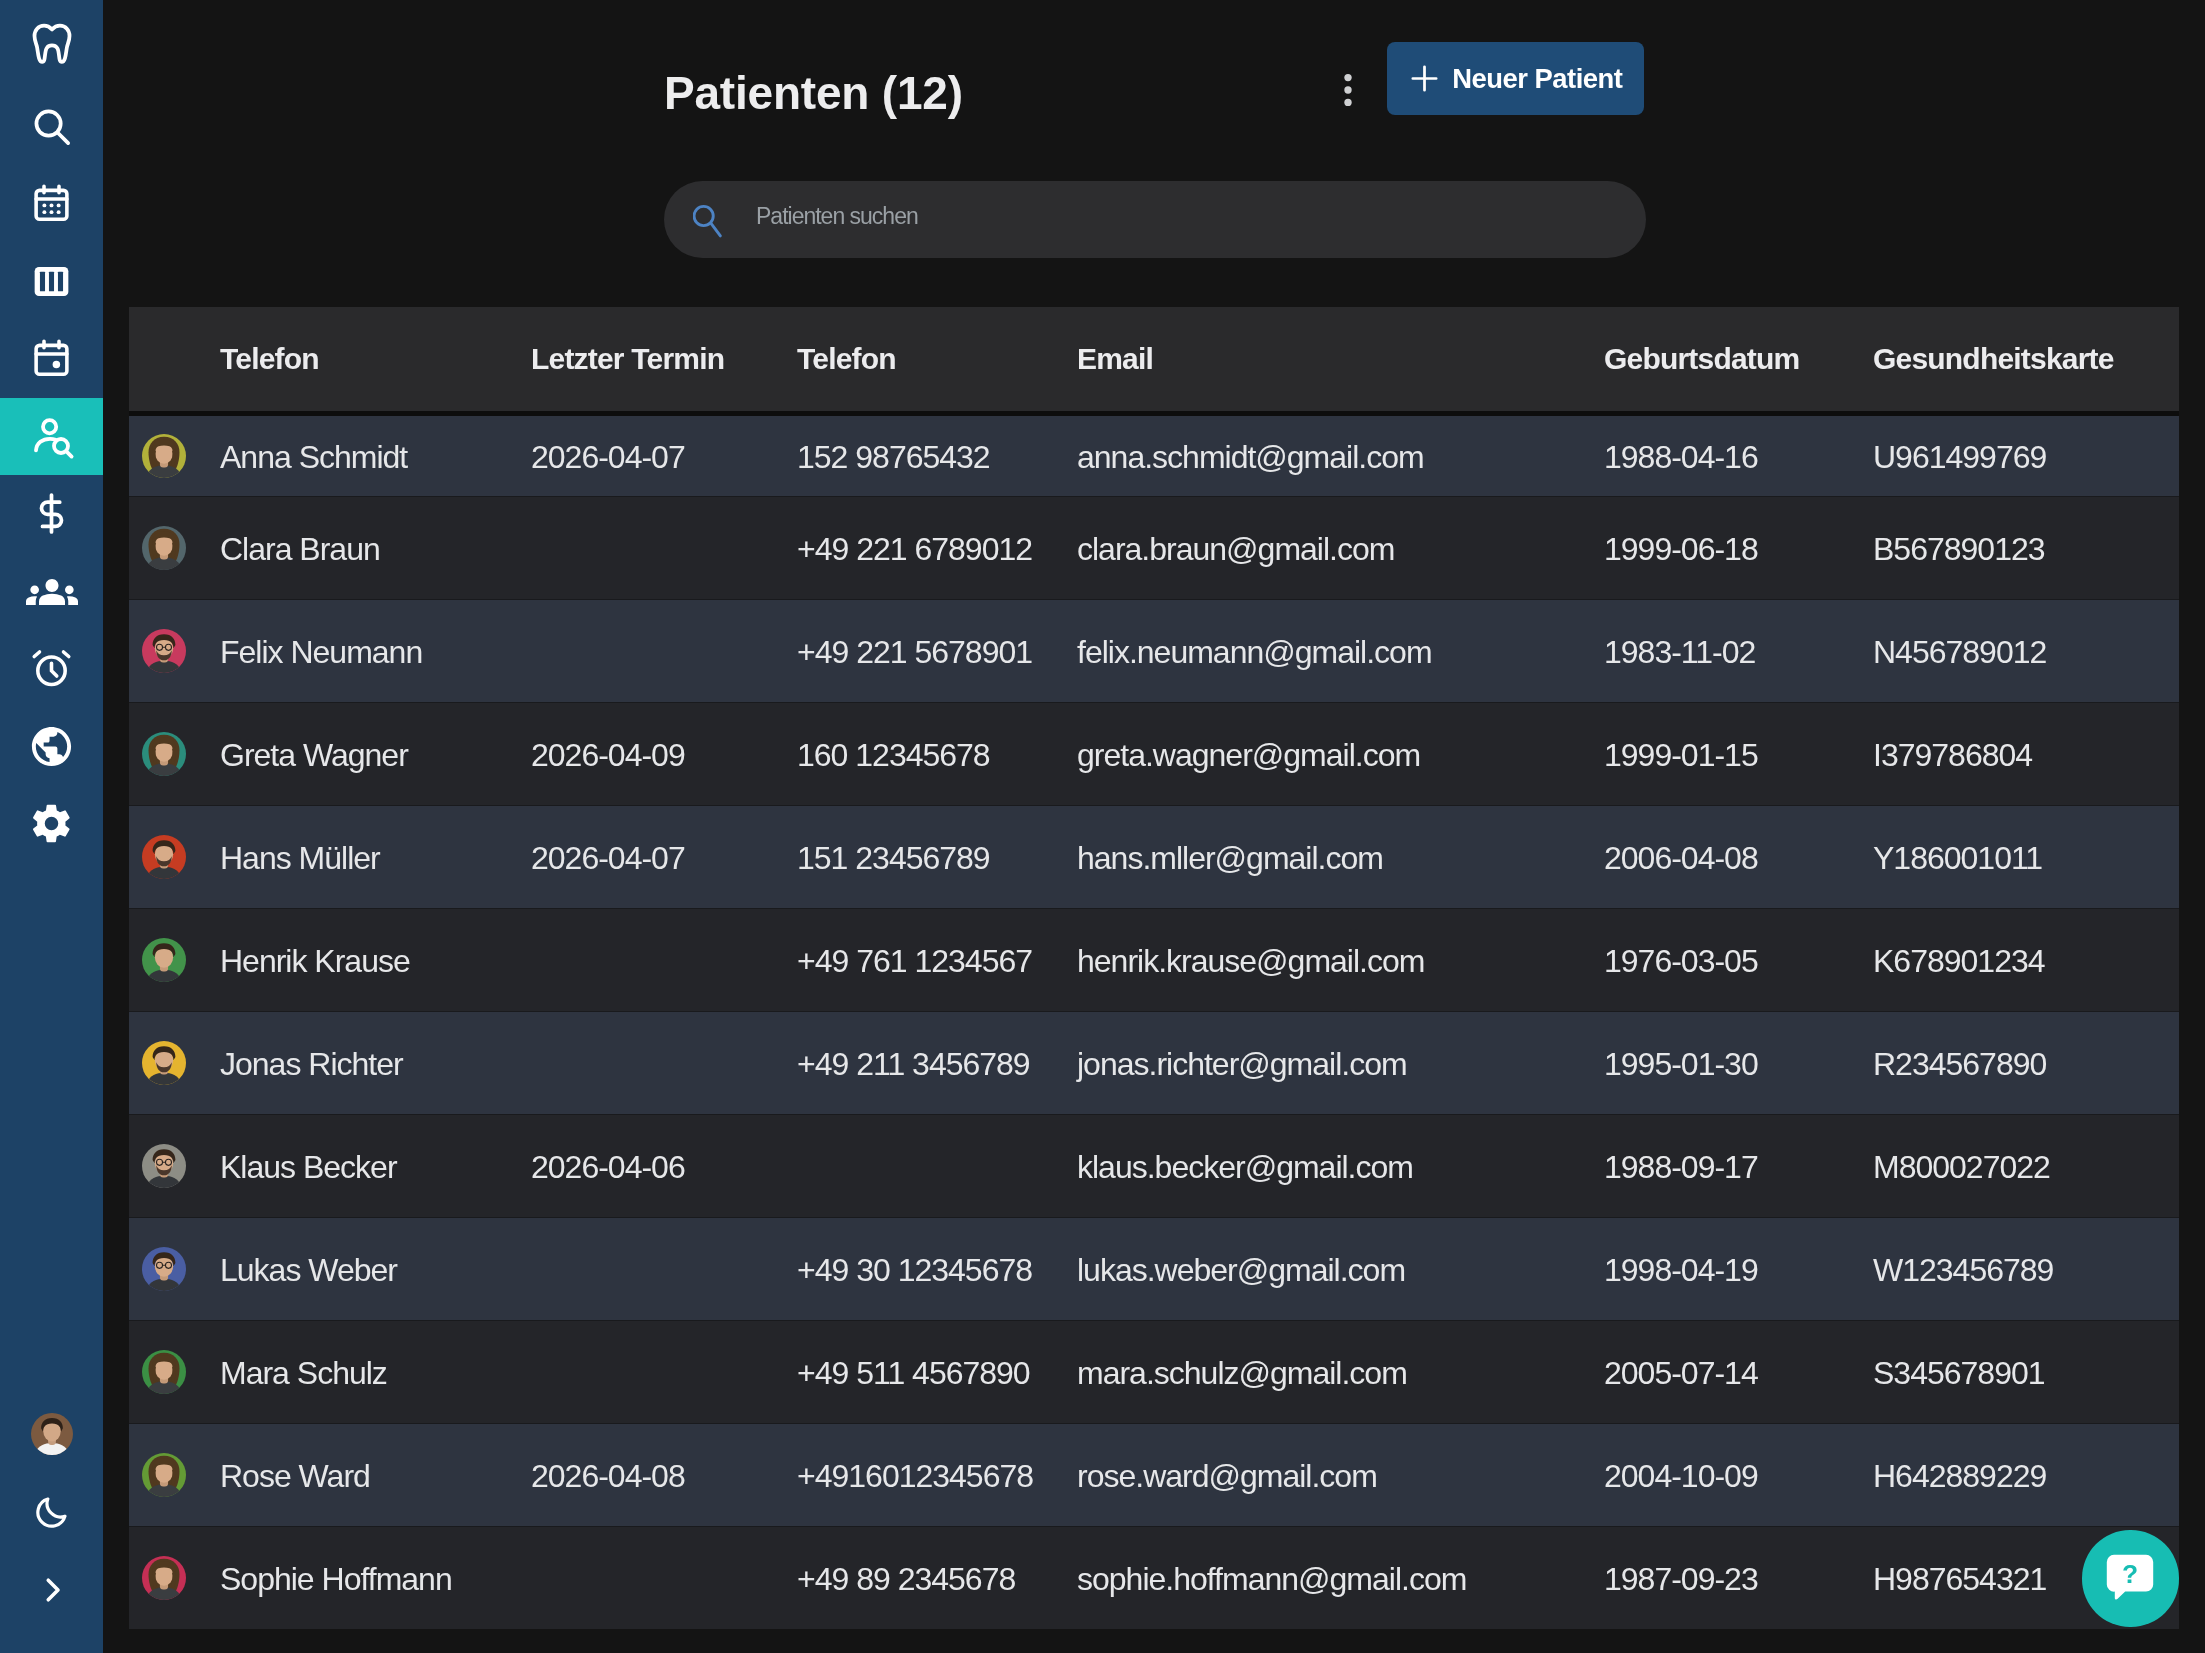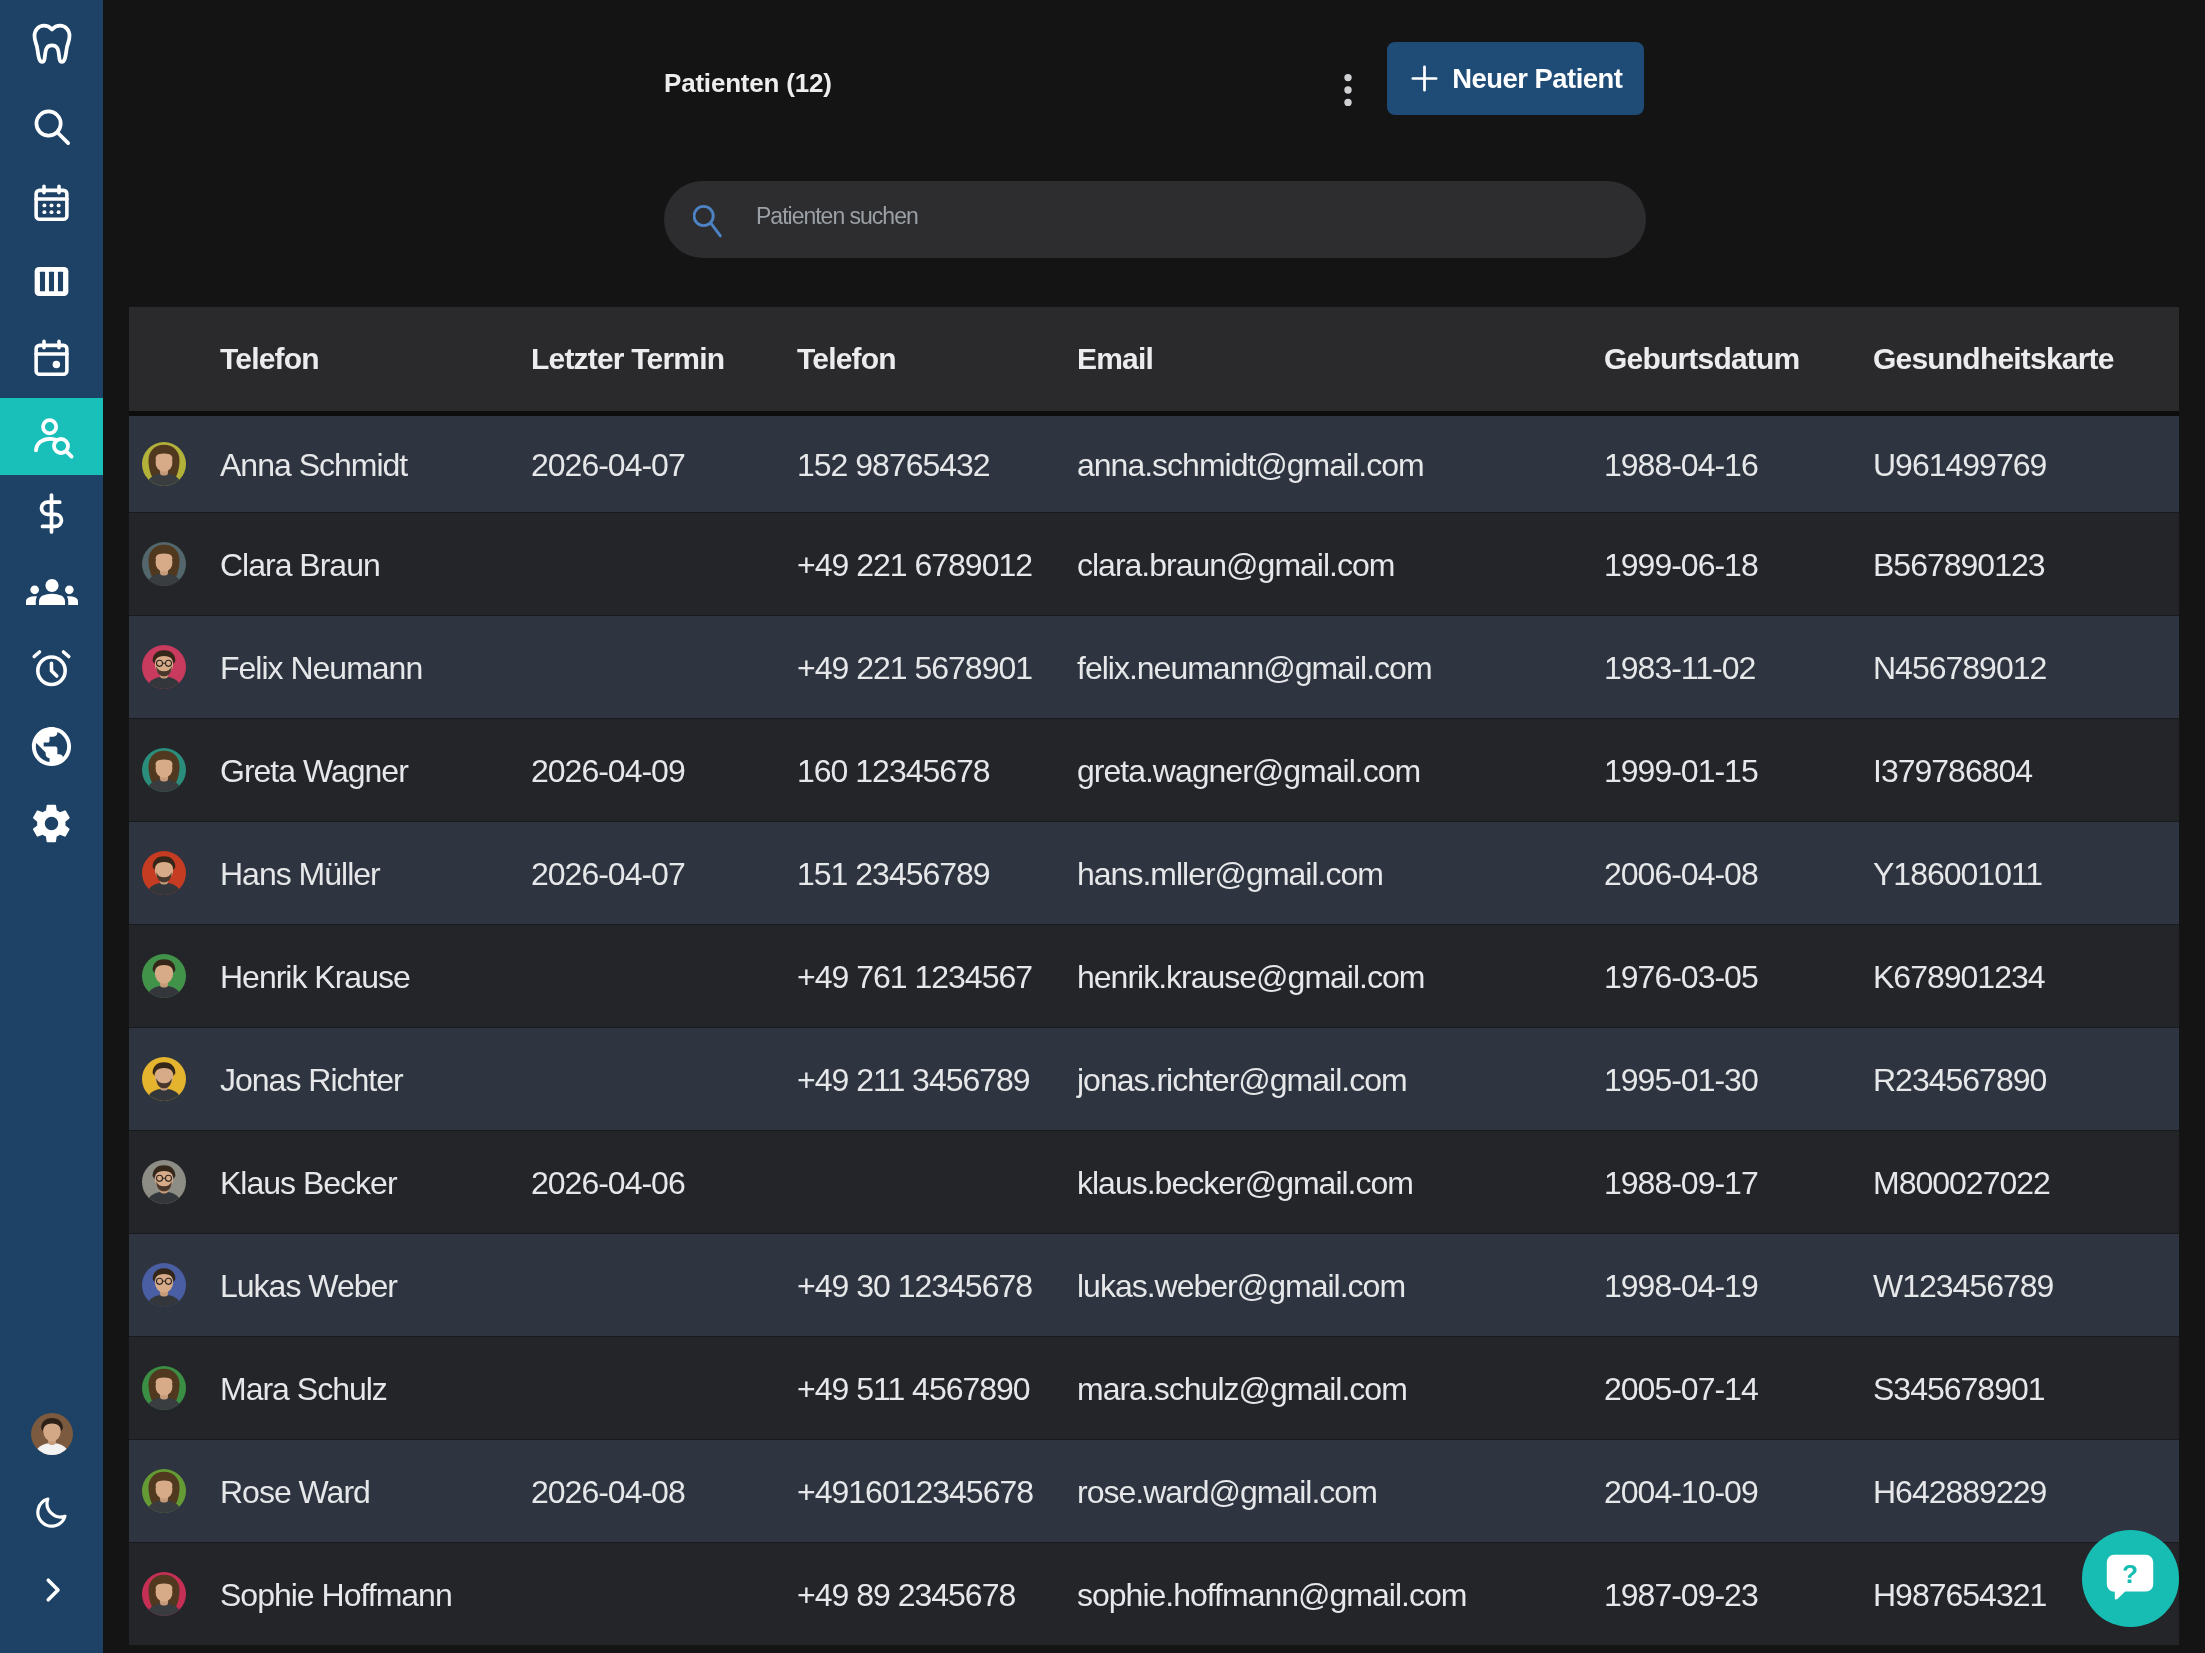--- a/index.html
+++ b/index.html
@@ -5,35 +5,35 @@
   * { margin:0; padding:0; box-sizing:border-box; }
   html,body { width:2205px; height:1653px; overflow:hidden; }
   body { background:#141414; font-family:"Liberation Sans", sans-serif; position:relative; }
   .abs { position:absolute; }
 
   #sidebar { position:absolute; left:0; top:0; width:103px; height:1653px; background:#1d4266; }
   .navitem { position:absolute; left:0; width:103px; height:77px; display:flex; align-items:center; justify-content:center; }
   .navitem.active { background:#19bfb9; }
   .navitem svg { display:block; }
 
-  #title { left:664px; top:70px; font-size:26px; font-weight:bold; color:#ededee; letter-spacing:-0.2px; line-height:1; white-space:nowrap; }
+  #title { left:664px; top:70px; font-size:46px; font-weight:bold; color:#ededee; letter-spacing:-0.2px; line-height:1; white-space:nowrap; }
   #kebab { left:1340px; top:73px; }
   #btn { left:1387px; top:42px; width:257px; height:73px; background:#1f4c77; border-radius:8px;
          display:flex; align-items:center; color:#fff; white-space:nowrap; }
   #btn .plus { margin-left:22.6px; flex:none; }
   #btn .lbl { font-size:27.4px; font-weight:bold; margin-left:13.7px; letter-spacing:-0.5px; }
 
   #search { left:664px; top:181px; width:982px; height:77px; background:#2d2d2f; border-radius:39px; }
   #search svg.mag { position:absolute; left:29px; top:22.6px; }
   #search .ph { position:absolute; left:92px; top:24px; font-size:23px; color:#9aa0a5; letter-spacing:-1px; line-height:1; }
 
   #table { left:129px; top:307px; width:2050px; }
   .hrow { height:109px; background:#2a2a2c; border-bottom:5.7px solid #0d0d0d; position:relative; }
   .row { height:103px; border-top:1.6px solid #191a1d; position:relative; }
-  .row.first { height:96px; border-top:none; }
+  .row.first { height:80px; border-top:none; }
   .row.light { background:#2e3440; }
   .row.dark { background:#242529; }
   .hcell { position:absolute; top:0; height:103px; display:flex; align-items:center;
            font-size:30px; font-weight:bold; color:#ececee; letter-spacing:-0.8px; white-space:nowrap; }
   .cell { position:absolute; top:3.2px; bottom:0; display:flex; align-items:center;
           font-size:32px; color:#e6e7e9; letter-spacing:-1px; white-space:nowrap; }
   .avatar { position:absolute; left:13px; top:50%; margin-top:-22px; width:44px; height:44px; }
   .c1 { left:91px; } .c2 { left:402px; } .c3 { left:668px; }
   .c4 { left:948px; } .c5 { left:1475px; } .c6 { left:1744px; }
 

